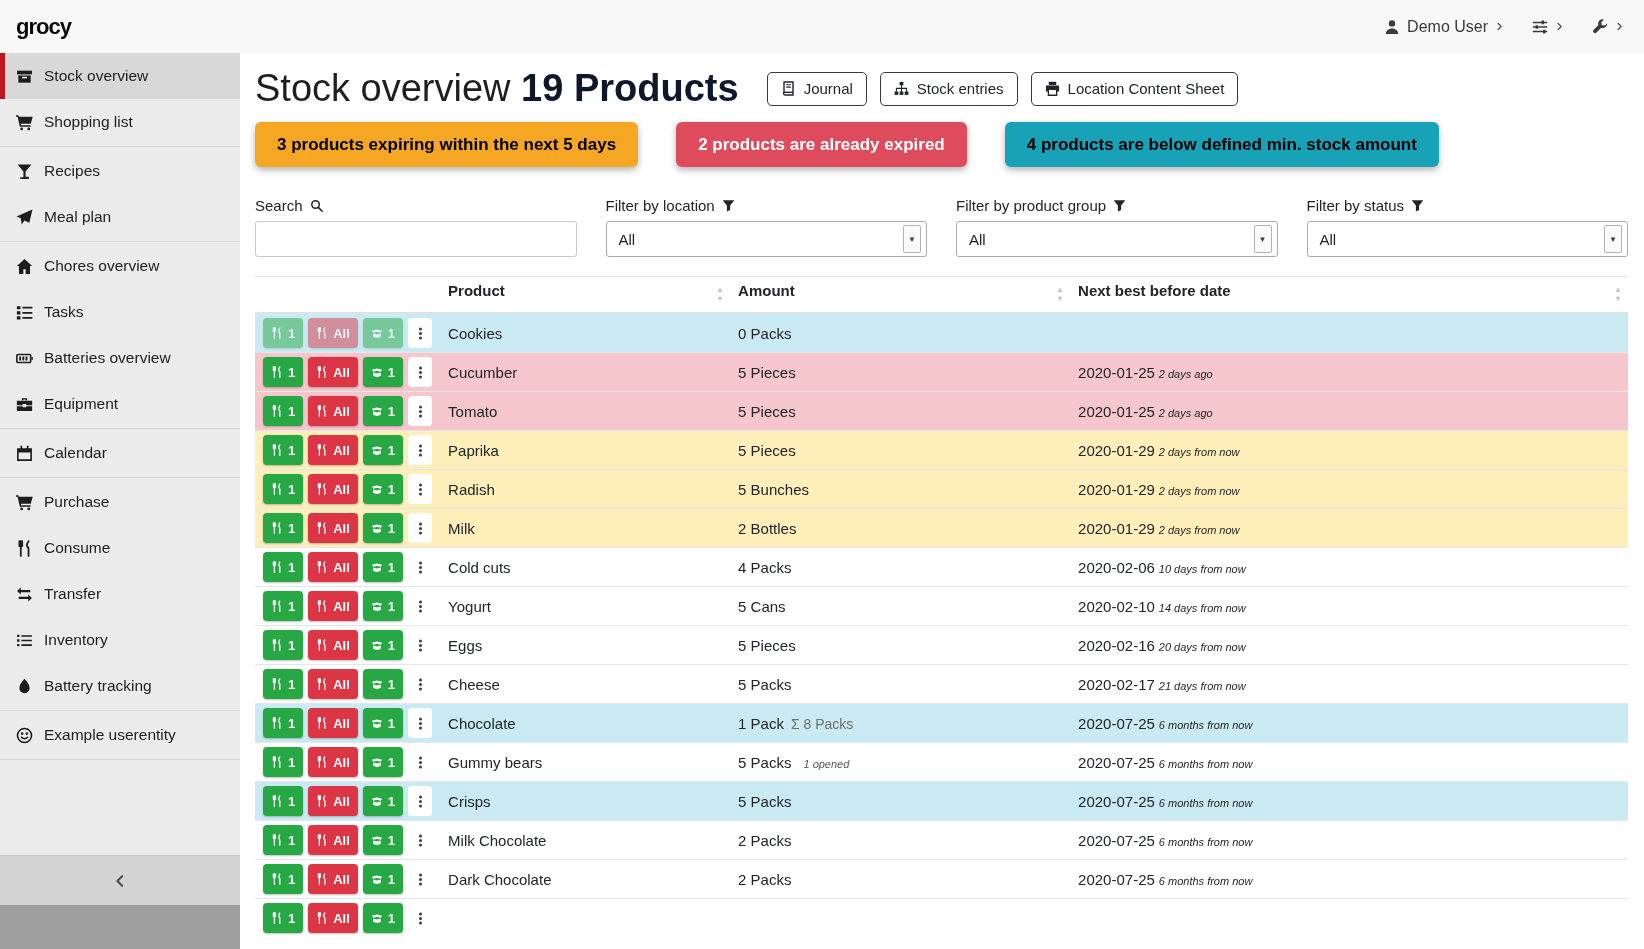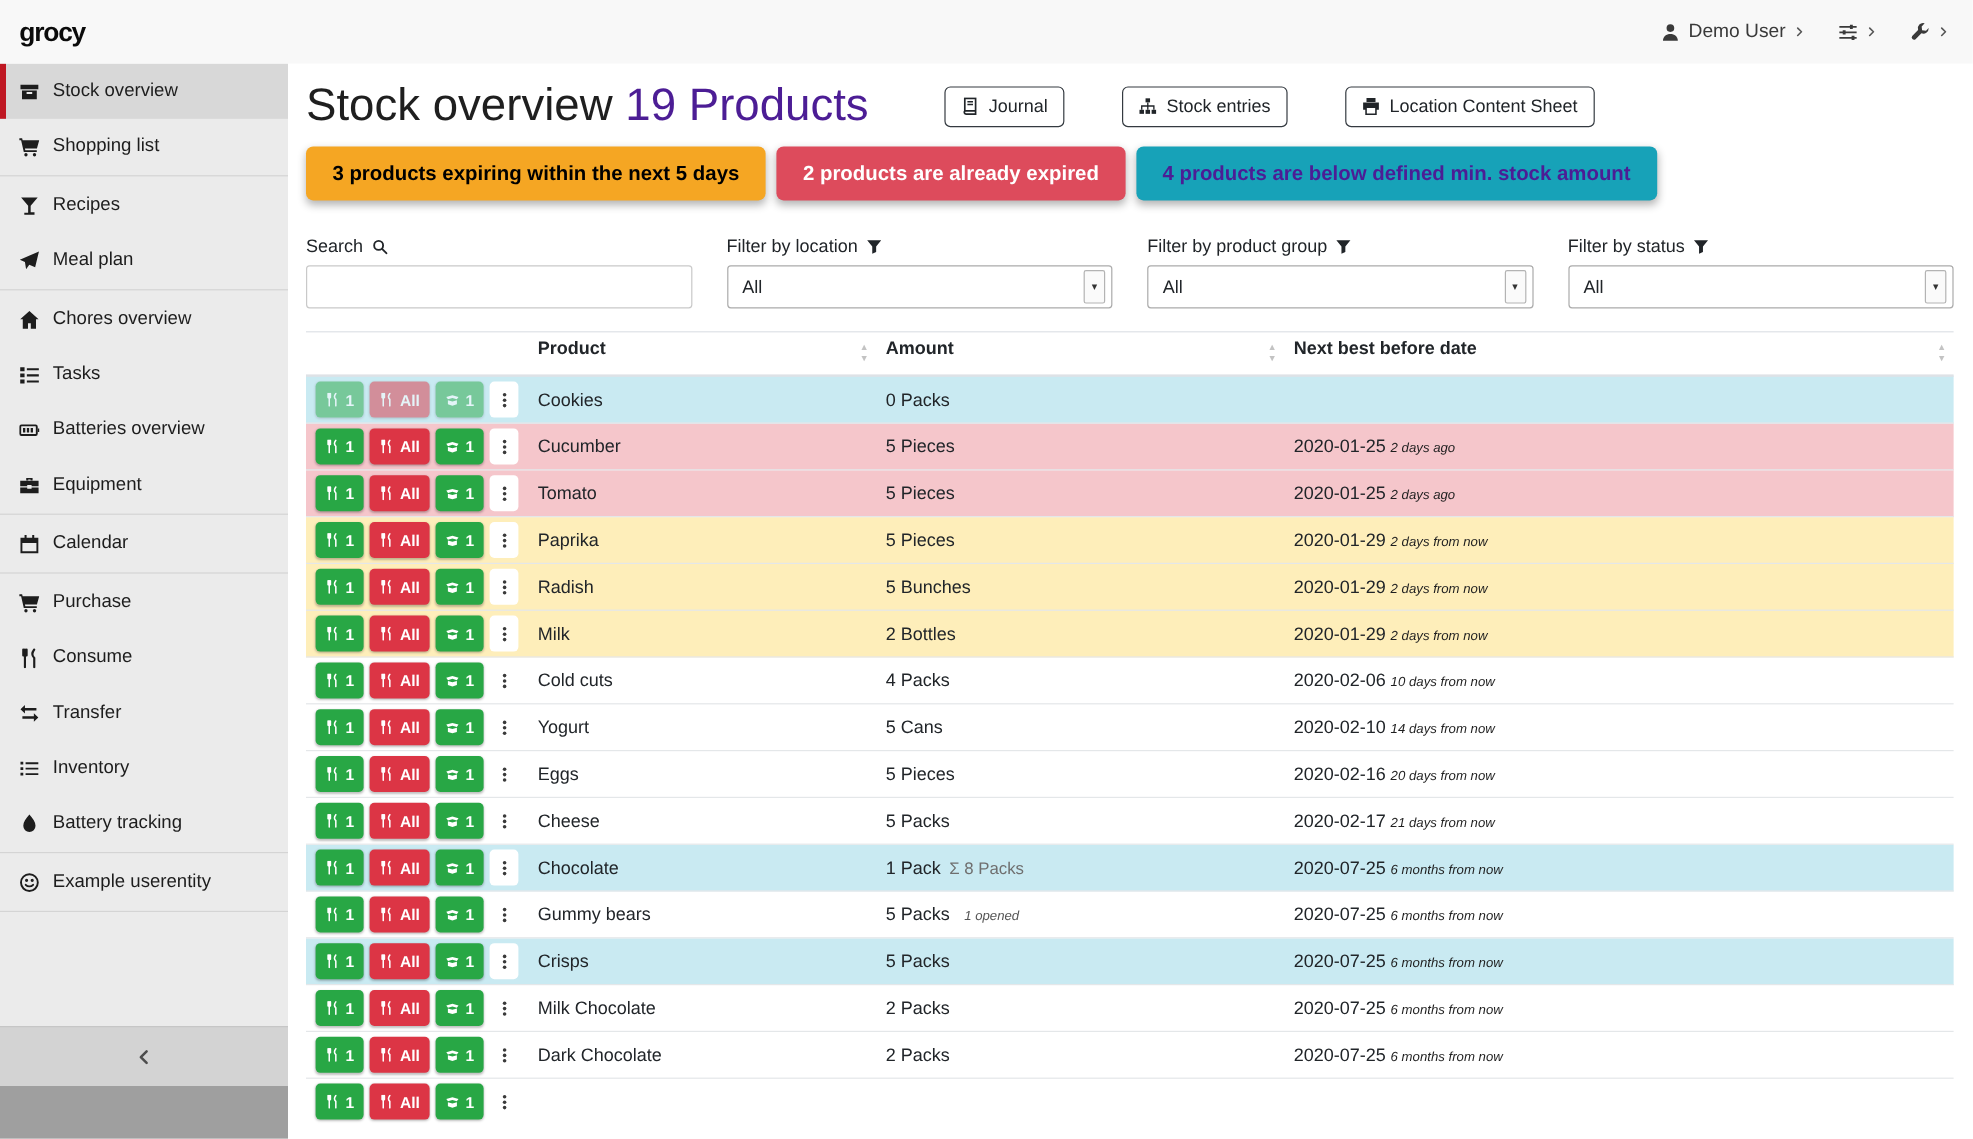--- a/index.html
+++ b/index.html
@@ -29,28 +29,28 @@
                     display:flex; align-items:center; justify-content:center; cursor:pointer;
                     border-top:1px solid #c6c6c6; }
   .sidebar-footer .hic { width:14px; height:14px; color:#4d4d4d; }
   .sidebar-bottom { position:absolute; bottom:0; left:0; right:0; height:44px; background:#9f9f9f; }
 
   
   .main { position:absolute; top:53px; left:240px; right:0; bottom:0; background:#fff;
           padding:14px 16px 0 15px; overflow:hidden; }
   .title-row { display:flex; align-items:center; gap:16px; }
   h1 { font-size:38px; font-weight:500; color:#1f1f1f; white-space:nowrap; }
-  h1 .count { color:#4c1d95; font-weight:400; }
+  h1 .count { color:#0f172a; font-weight:700; }
   .toolbar { display:flex; gap:13px; margin-left:12px; }
   .btn-outline { display:flex; align-items:center; gap:8px; border:1px solid #343a40; border-radius:5px;
                  padding:6px 13px; font-size:15px; color:#212529; background:#fff; cursor:pointer;
-                 font-family:inherit; height:34px;margin-left:35px; }
+                 font-family:inherit; height:34px; }
   .tb-ic { width:15px; height:15px; color:#212529; }
 
-  .alerts { display:flex; gap:9px; margin-top:12px; }
+  .alerts { display:flex; gap:38px; margin-top:12px; }
   .alert { height:45px; display:flex; align-items:center; padding:0 22px; border-radius:6px;
            font-size:17px; font-weight:600; box-shadow:0 3px 7px rgba(0,0,0,.3); cursor:pointer;
            white-space:nowrap; }
 
   .filters { display:grid; grid-template-columns:repeat(4,1fr); gap:29px; margin-top:30px; }
   .filter-label { font-size:15px; display:flex; align-items:center; gap:7px; margin-bottom:7px; }
   .fic { width:13px; height:13px; color:#212529; }
   .text-input { width:100%; height:36px; border:1px solid #c9c9c9; border-radius:3px; padding:0 10px;
                 font-size:15px; font-family:inherit; background:#fff; }
   .select { height:36px; border:1px solid #ababab; border-radius:3px; background:#fff; display:flex;
@@ -327,21 +327,21 @@
             </svg>
           </span>
           <span>Location Content Sheet</span>
         </button>
       </div>
   </div>
 
   <div class="alerts" data-name="alerts">
       <div class="alert" data-name="expiring-alert" style="background: rgb(245, 166, 35); color: rgb(0, 0, 0);">3 products expiring within the next 5 days</div>
       <div class="alert" data-name="expired-alert" style="background: rgb(221, 75, 92); color: rgb(255, 255, 255);">2 products are already expired</div>
-      <div class="alert" data-name="below-min-stock-alert" style="background: rgb(23, 162, 184); color: #4c1d95;">4 products are below defined min. stock amount</div>
+      <div class="alert" data-name="below-min-stock-alert" style="background: rgb(23, 162, 184); color: #000000;">4 products are below defined min. stock amount</div>
     </div>
 
   <div class="filters" data-name="filters">
     <div class="filter" data-name="search-filter">
       <div class="filter-label" data-name="search-label">
         <span>Search</span>
         <span class="fic" data-name="search-icon">
             <svg viewBox="0 0 16 16" fill="none" stroke="currentColor" stroke-width="1.9">
               <circle cx="6.8" cy="6.8" r="4.6"></circle>
               <path d="m10.3 10.3 4.7 4.7" stroke-linecap="round"></path>

